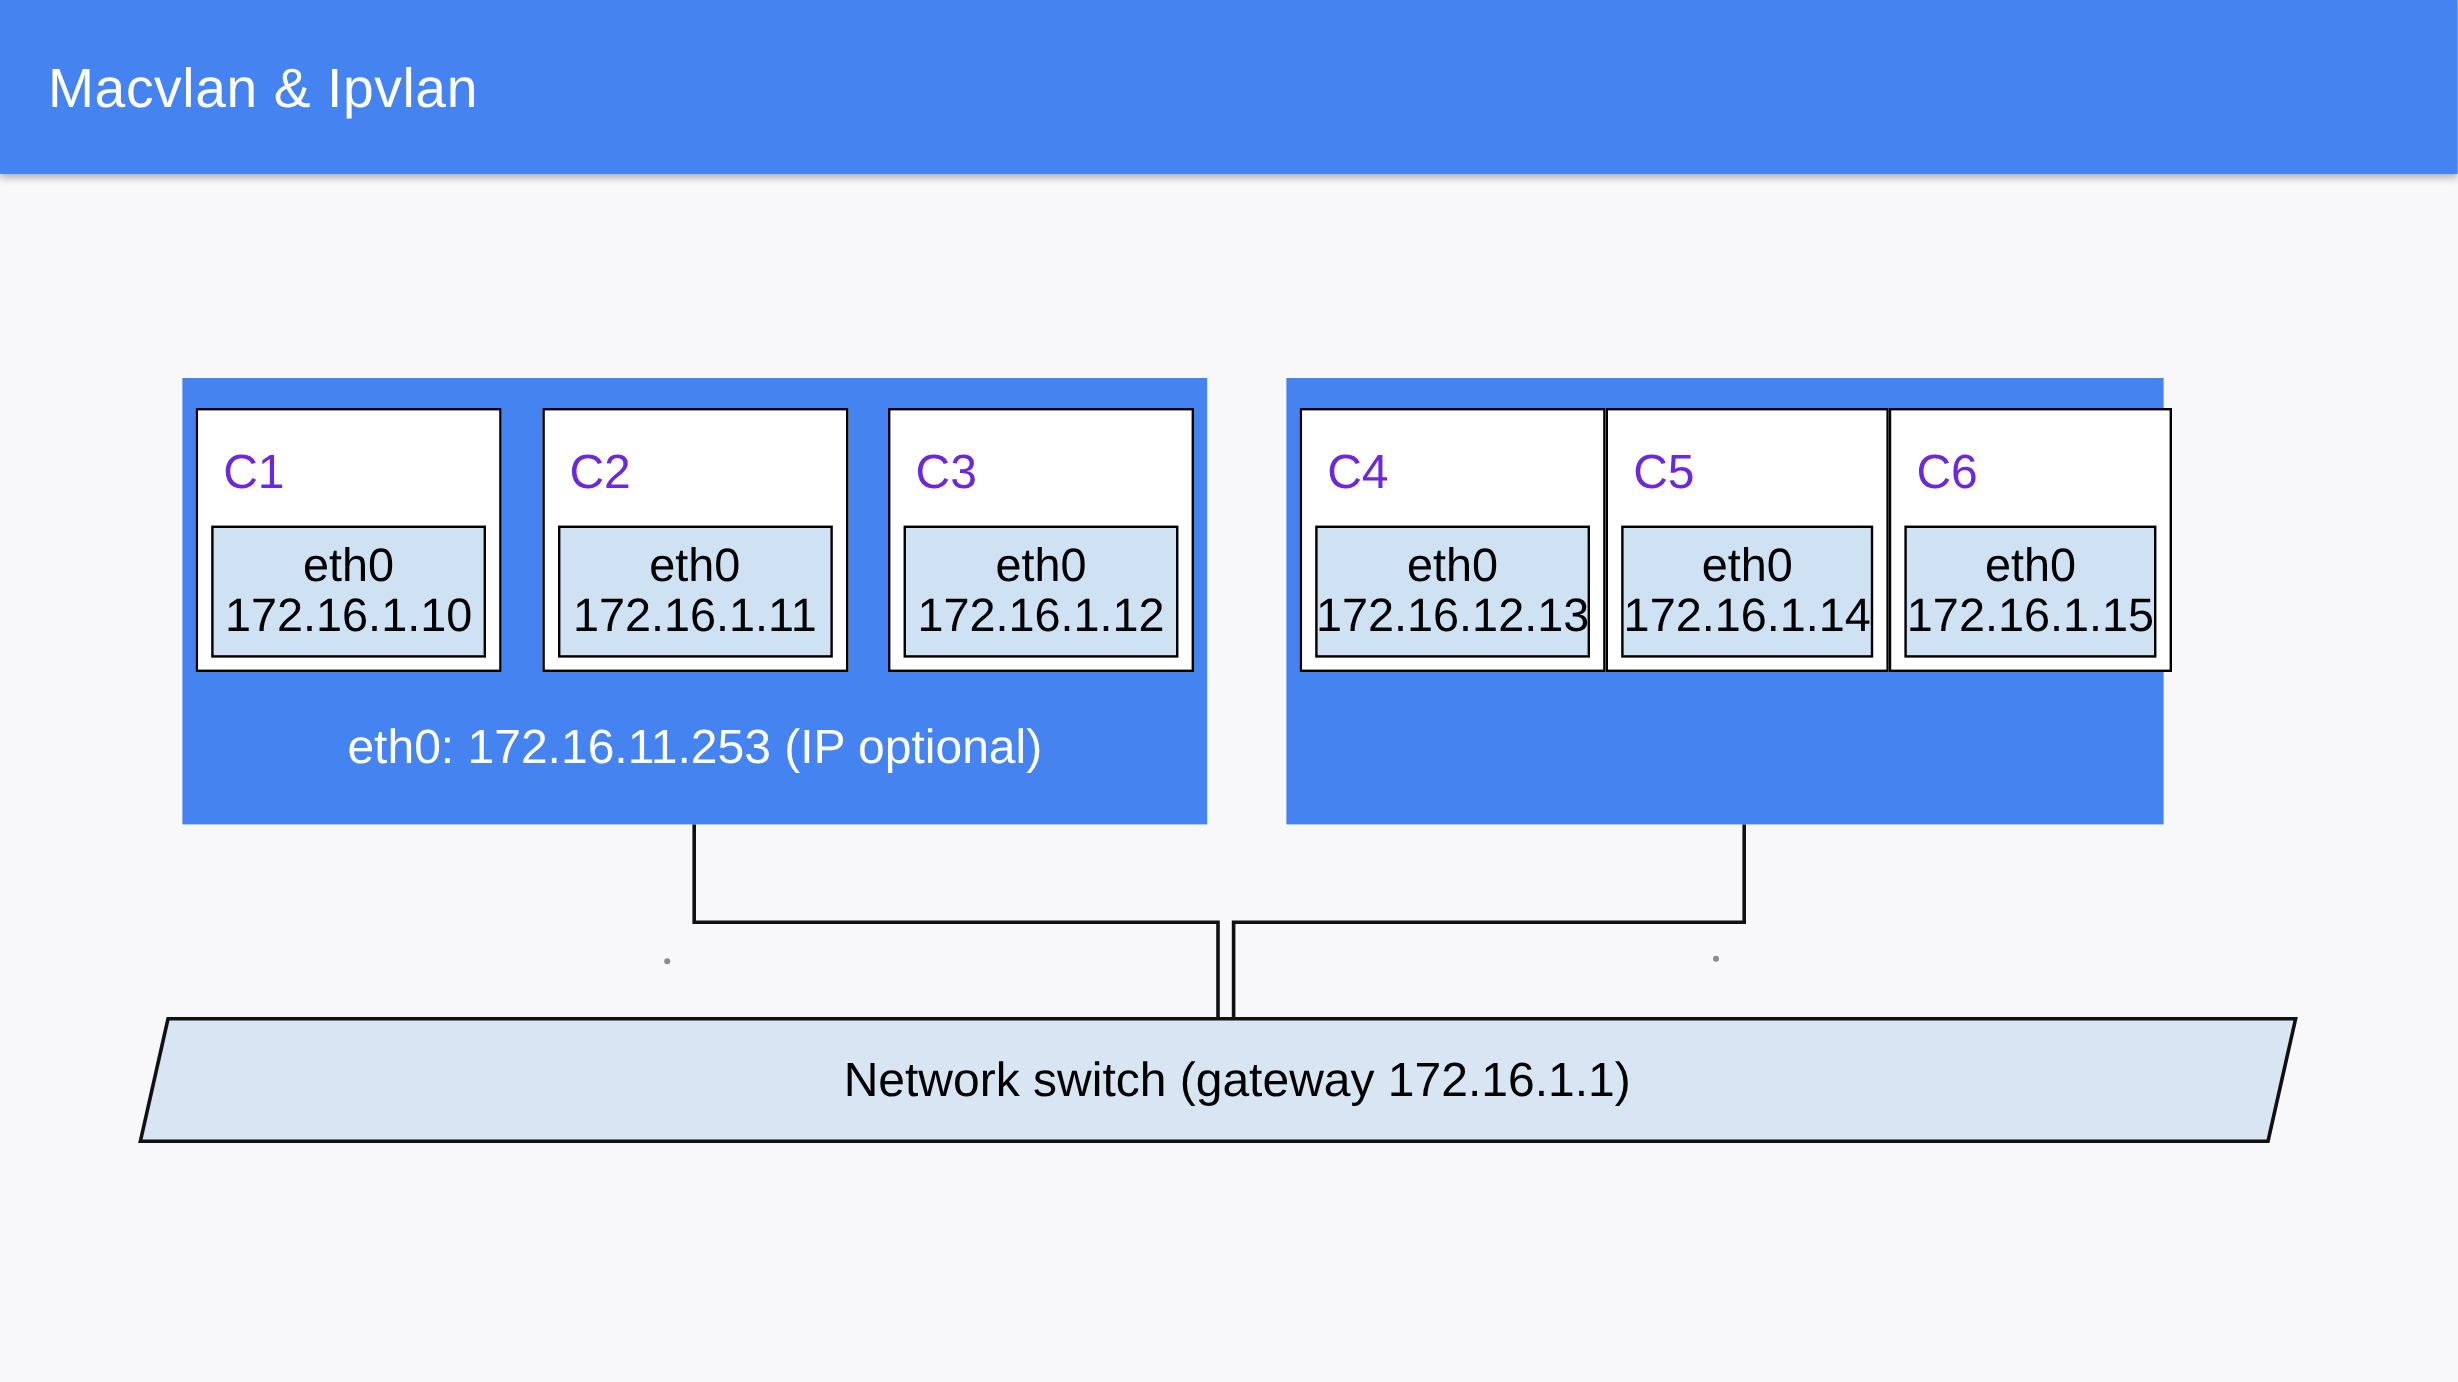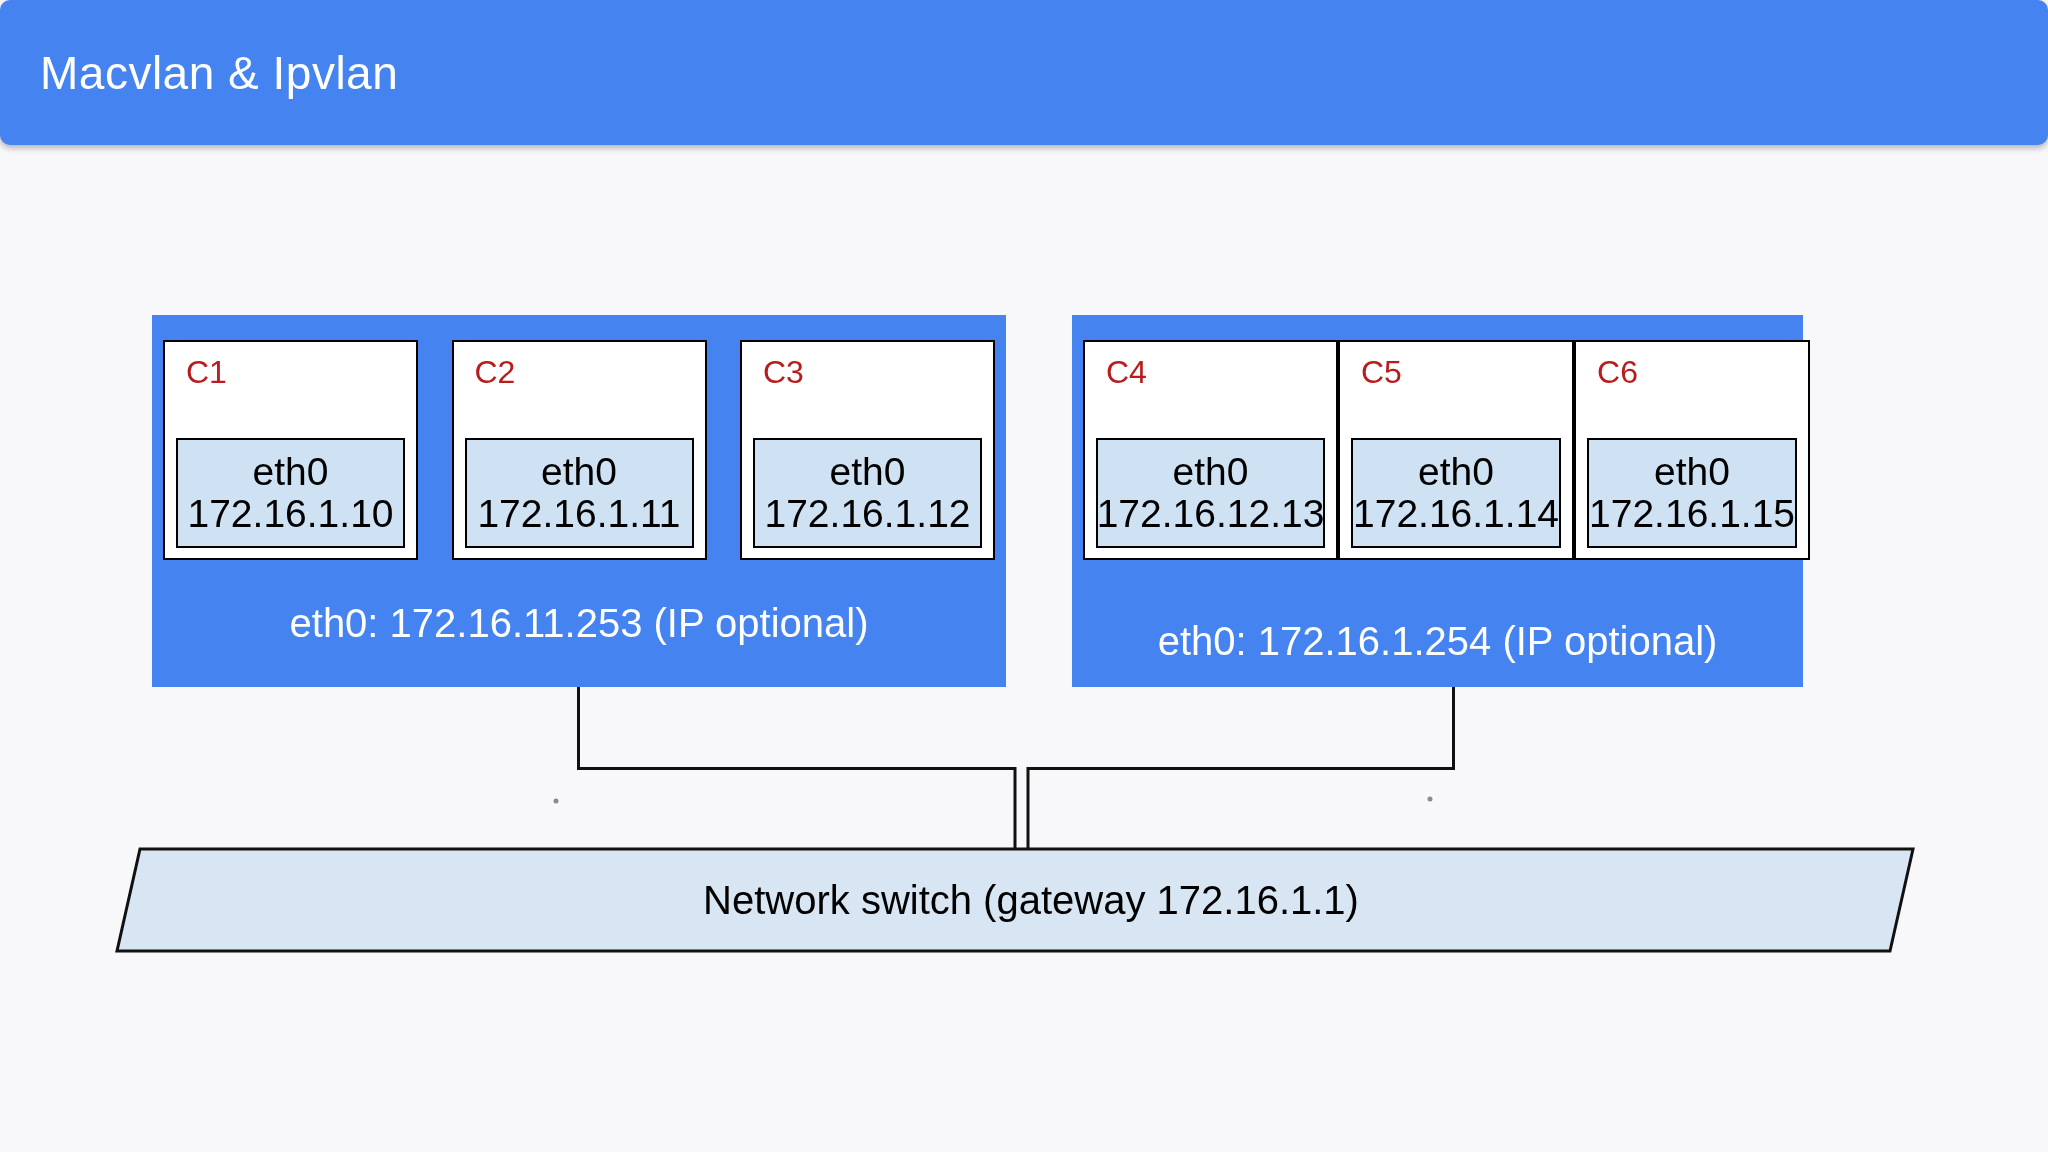--- a/index.html
+++ b/index.html
@@ -19,21 +19,20 @@
     overflow:hidden;
   }
   
   .app-header{
     position:absolute;left:0;top:0;width:2048px;height:145px;
     background:var(--header-blue);
     display:flex;align-items:center;
     padding-left:40px;
     box-shadow:0 3px 6px rgba(0,0,0,0.28);
     z-index:5;
-    border-radius:10px;
   }
   .app-title{
     color:#ffffff;
     font-size:46px;
     font-weight:400;
     letter-spacing:0.5px;
   }
   
   .host-group{
     position:absolute;top:315px;height:372px;
@@ -46,22 +45,22 @@
     display:flex;justify-content:space-between;
     padding:25px 11px 0 11px;
   }
   .container-box{
     width:255px;height:220px;
     background:#ffffff;
     border:2.5px solid #000000;
     display:flex;flex-direction:column;justify-content:space-between;
   }
   .container-name{
-    font-size:32px;line-height:40px;color:#b91c1c;
-    padding:10px 0 0 21px;
+    font-size:40px;line-height:40px;color:#6d28d9;
+    padding:32px 0 0 21px;
   }
   .interface-box{
     margin:0 11px 10px 11px;
     height:110px;
     background:var(--interface-fill);
     border:2.5px solid #000000;
     display:flex;flex-direction:column;align-items:center;justify-content:center;
   }
   .interface-name,.interface-ip{
     font-size:39px;line-height:42px;color:#000000;text-align:left;
@@ -138,16 +137,15 @@
       </div>
     </div>
     <div class="container-box">
       <div class="container-name">C6</div>
       <div class="interface-box">
         <div class="interface-name">eth0</div>
         <div class="interface-ip">172.16.1.15</div>
       </div>
     </div>
   </div>
-  <div class="host-label">eth0: 172.16.1.254 (IP optional)</div>
 </section>
 
 <div class="switch-label">Network switch (gateway 172.16.1.1)</div>
 
 </body></html>

